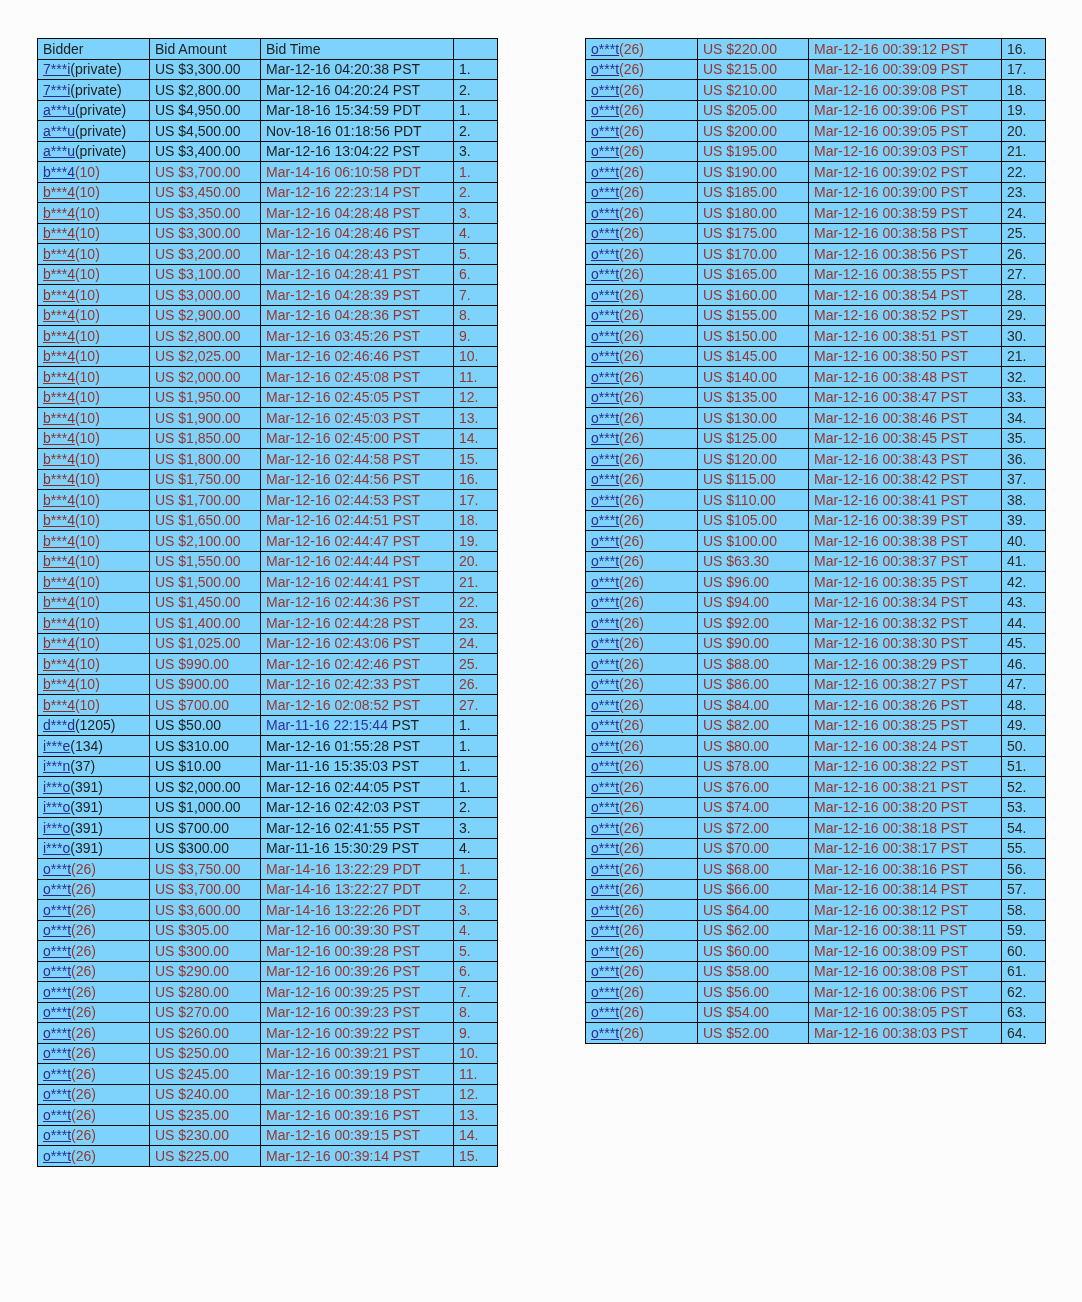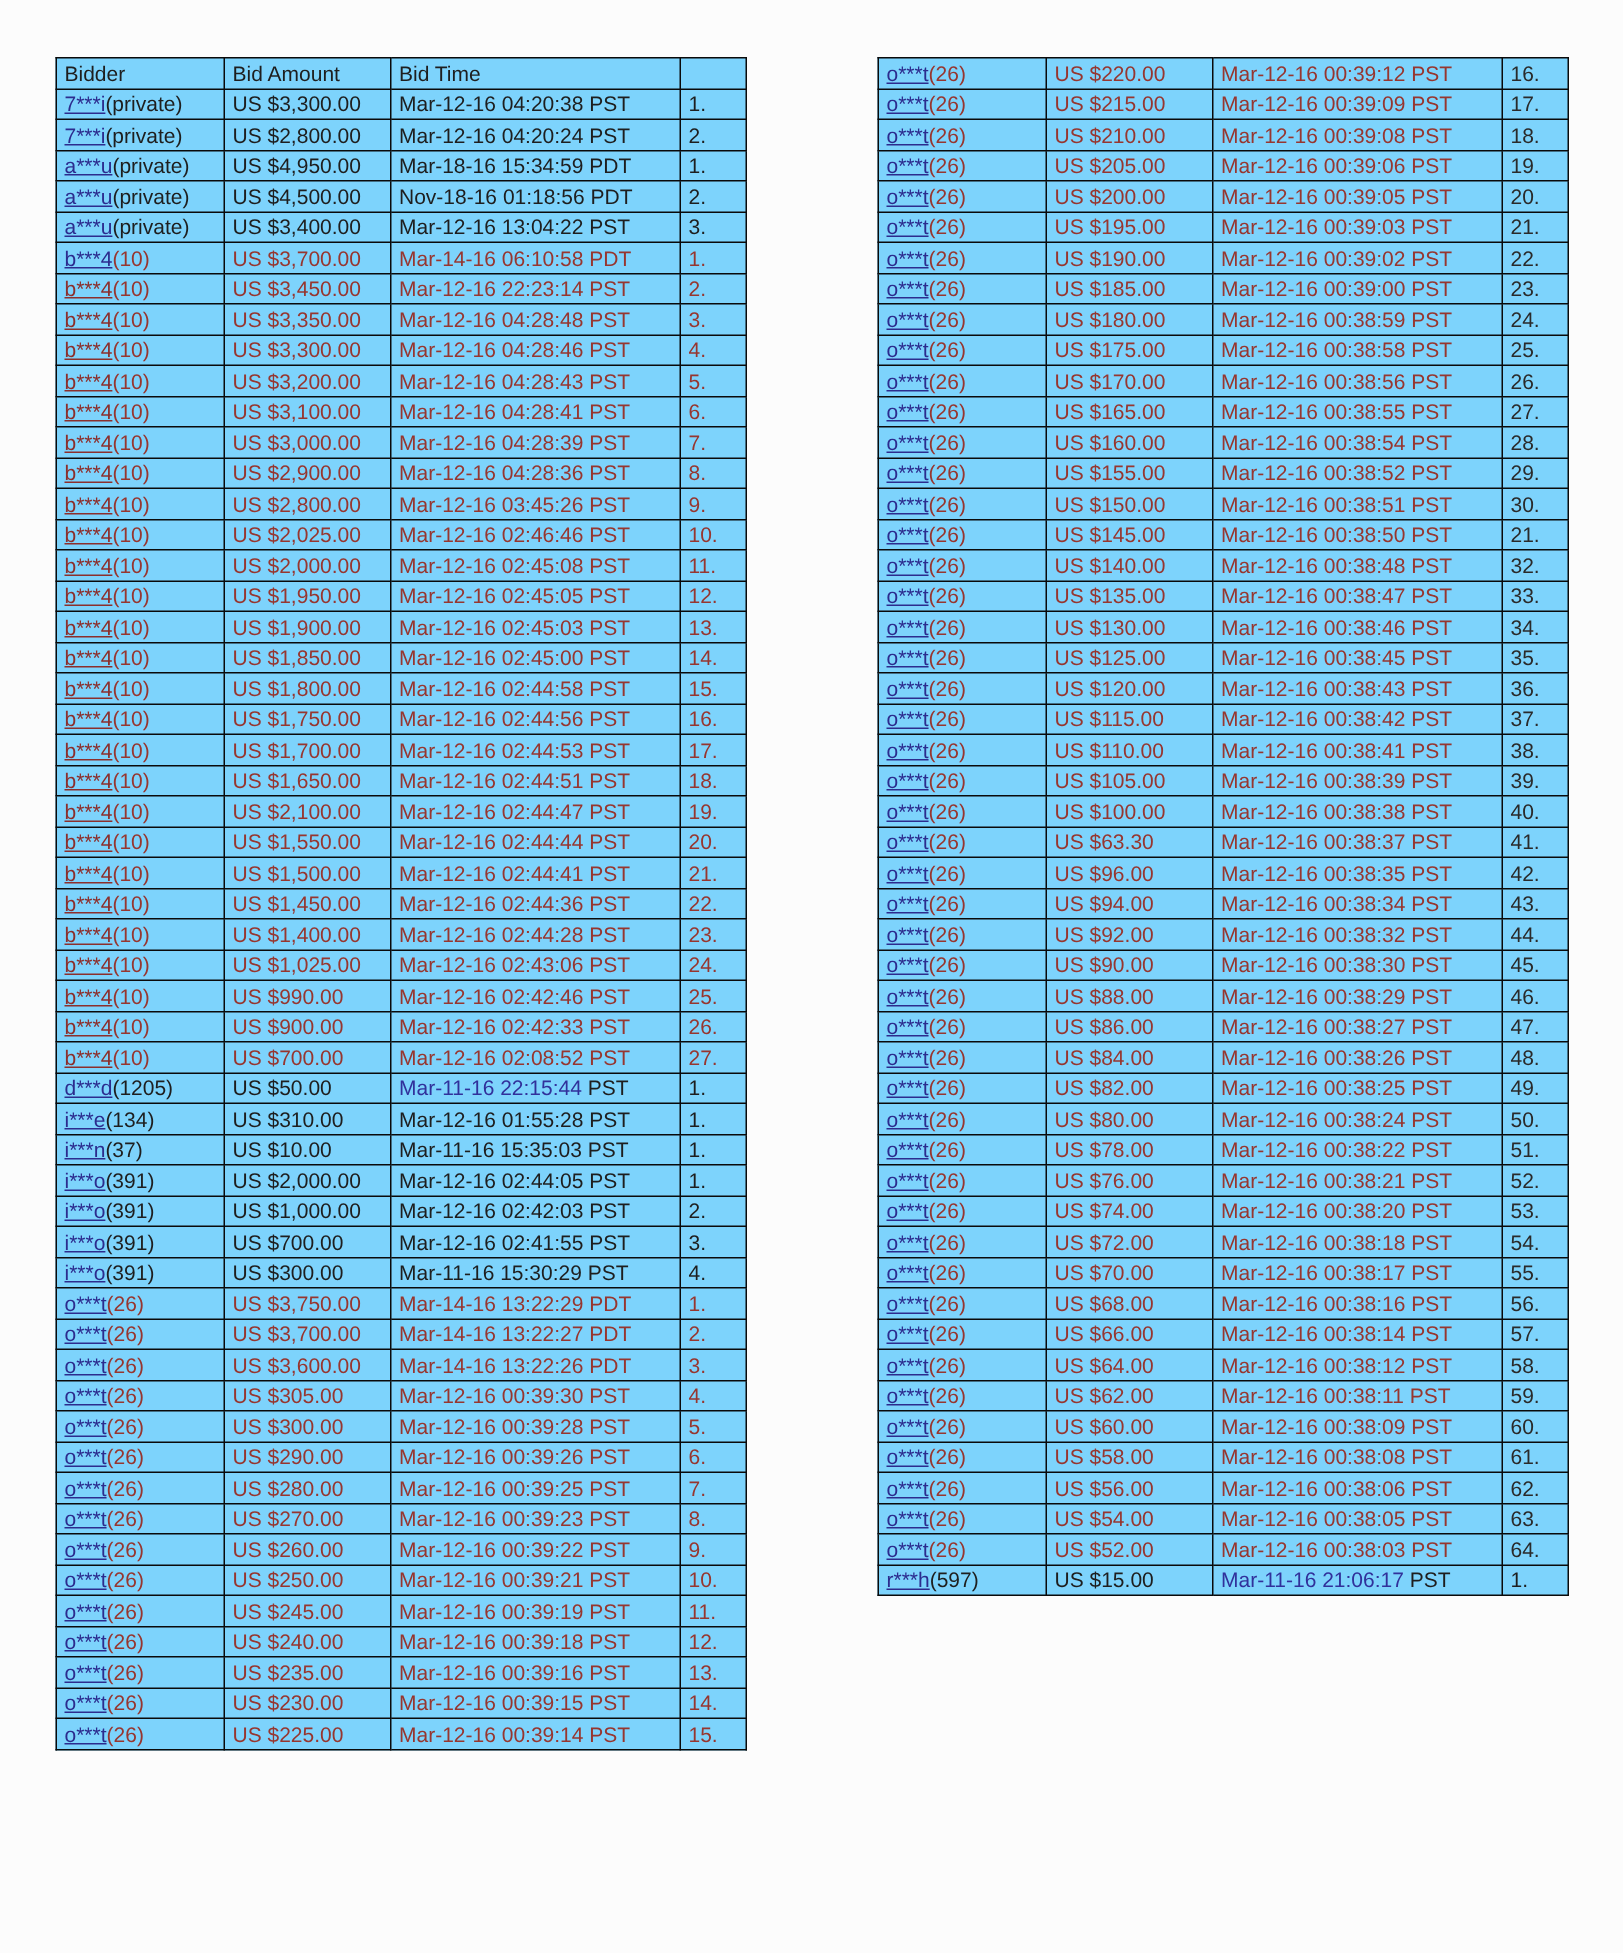--- a/index.html
+++ b/index.html
@@ -683,20 +683,14 @@
         <td class="c-amount">US $54.00</td>
         <td class="c-time">Mar-12-16 00:38:05 PST</td>
         <td class="c-index">63.</td>
       </tr>
       <tr class="row-rb">
         <td class="c-bidder"><a class="bidder-link">o***t</a><span>(26)</span></td>
         <td class="c-amount">US $52.00</td>
         <td class="c-time">Mar-12-16 00:38:03 PST</td>
         <td class="c-index">64.</td>
       </tr>
-      <tr class="row-kt">
-        <td class="c-bidder"><a class="bidder-link">r***h</a><span>(597)</span></td>
-        <td class="c-amount">US $15.00</td>
-        <td class="c-time"><span class="time-navy">Mar-11-16 21:06:17 </span><span>PST</span></td>
-        <td class="c-index">1.</td>
-      </tr>
     </tbody>
 </table>
 
 </body></html>

